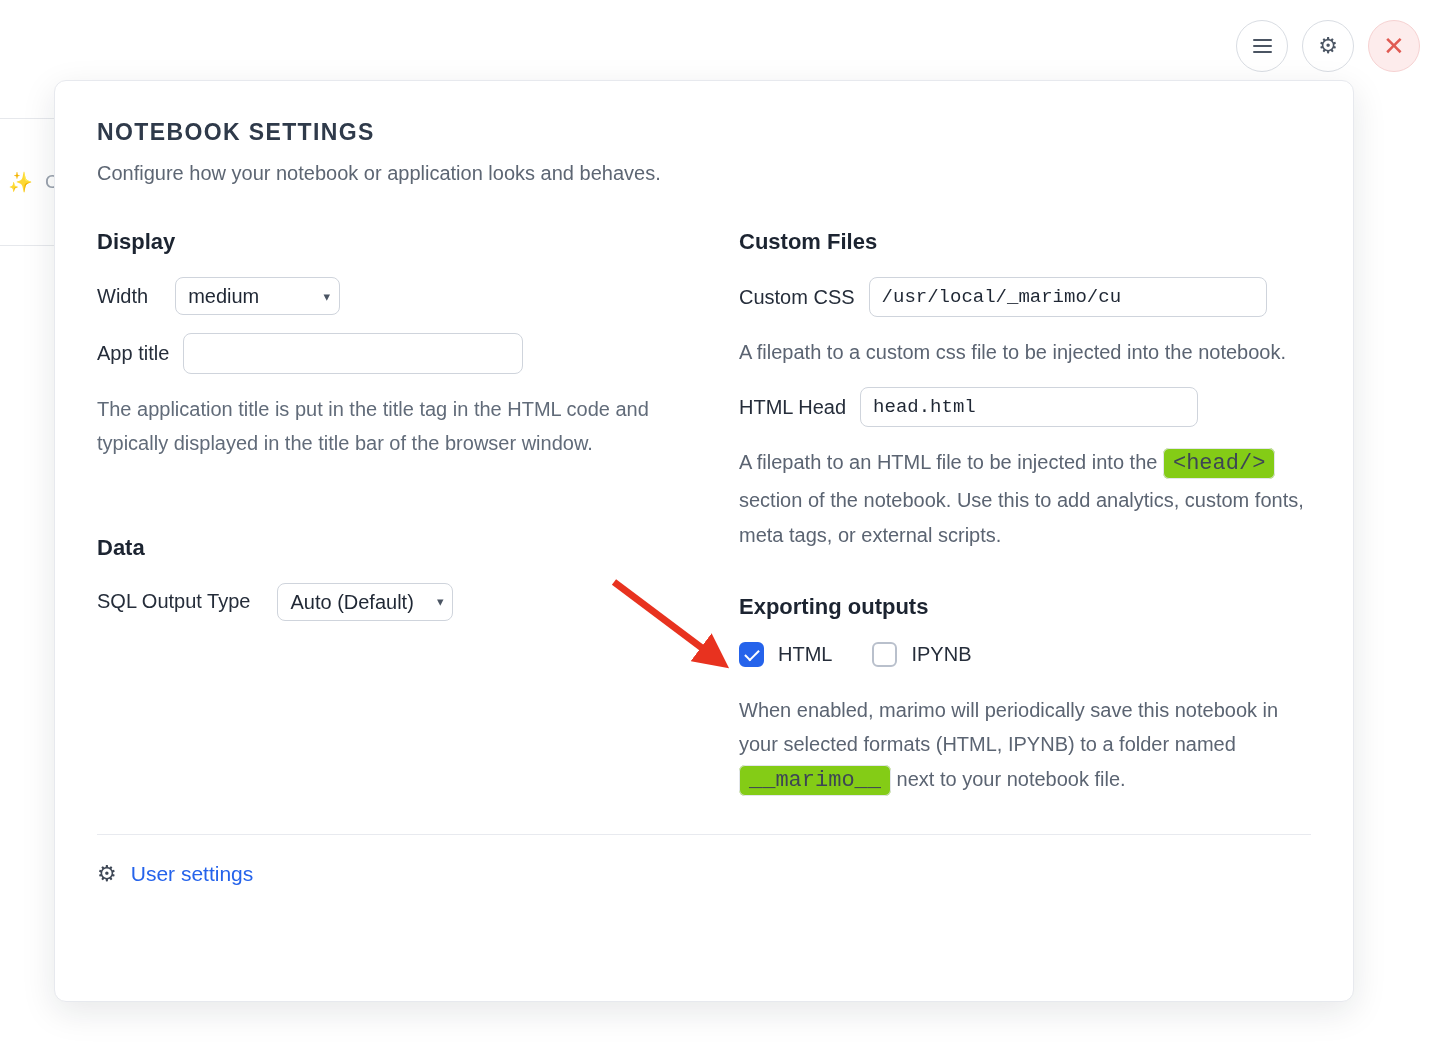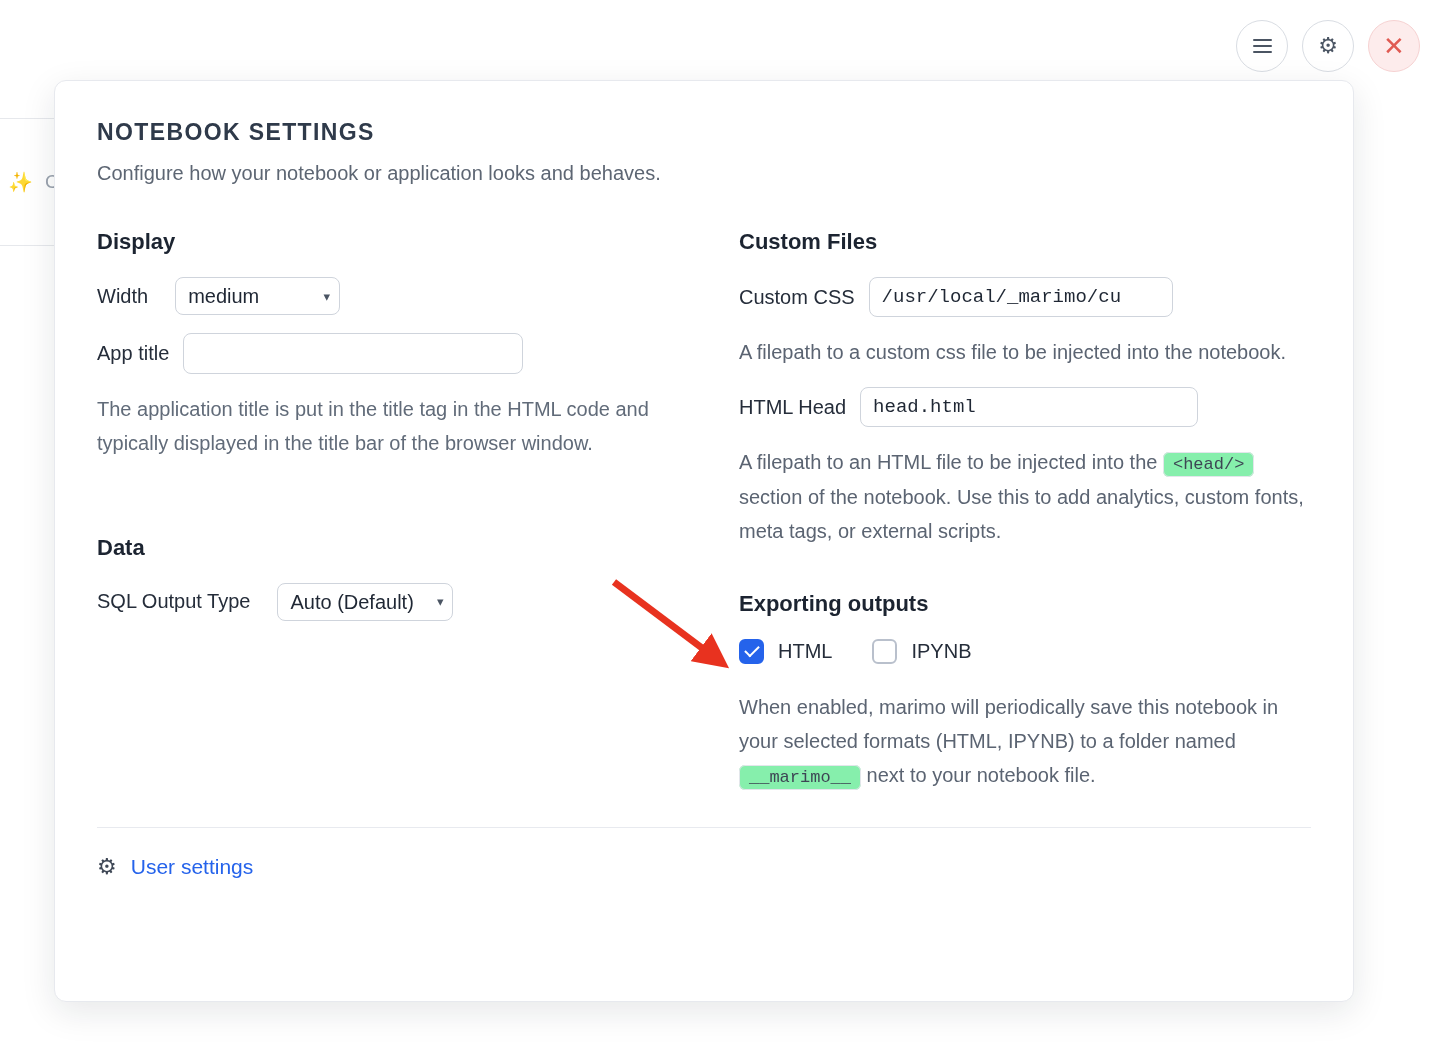--- a/index.html
+++ b/index.html
@@ -181,35 +181,35 @@
     border: 1px solid #cfd4dc;
     border-radius: 8px;
     background: #ffffff;
     box-sizing: border-box;
   }
   .in-apptitle { width: 340px; }
   input.ui-mono {
     font-family: "Liberation Mono", monospace;
     font-size: 19px;
   }
-  .in-css { width: 304px; }
+  .in-css { width: 398px; }
   .in-head { width: 338px; }
 
   .help-text {
     font-size: 20px;
     line-height: 1.72;
     color: #616b79;
     margin: 4px 0 0 0;
   }
   .col-right .help-text { color: #5b6472; }
 
   .code-chip {
     font-family: "Liberation Mono", monospace;
-    font-size: 17px;
-    background: #86efac;
+    font-size: 22px;
+    background: #84cc16;
     border: 1px solid #e3e6eb;
     border-radius: 6px;
     padding: 2px 9px;
     color: #3d4654;
     white-space: nowrap;
   }
 
   .link {
     color: #2563eb;
     text-decoration: none;

